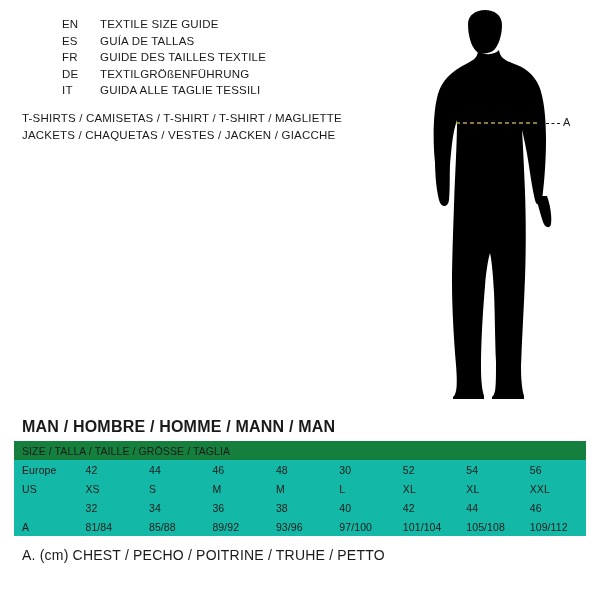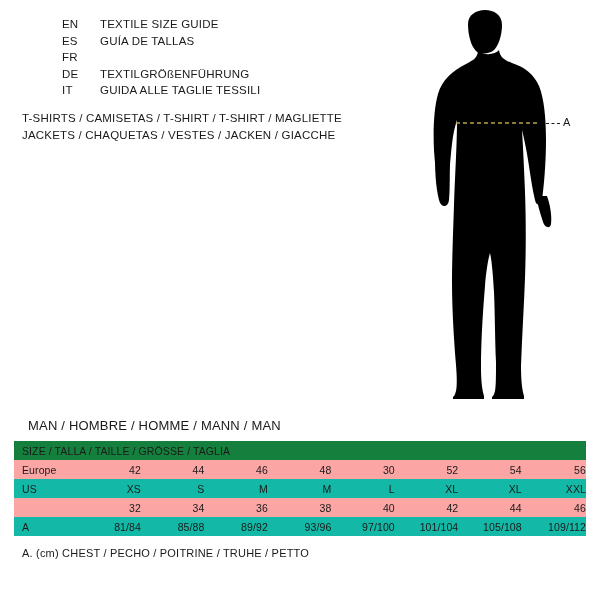--- a/index.html
+++ b/index.html
@@ -81,24 +81,24 @@
     left: 146px;
     top: 113px;
     width: 14px;
     height: 0;
     border-top: 1px dashed #1a1a1a;
   }
 
   
   .man-title {
     position: absolute;
-    left: 28px;
+    left: 22px;
     top: 418px;
-    font-size: 13px;
-    font-weight: normal;
+    font-size: 16px;
+    font-weight: bold;
     letter-spacing: 0.2px;
   }
   .table-wrap {
     position: absolute;
     left: 14px;
     top: 441px;
     width: 572px;
   }
   table.size-table {
     border-collapse: collapse;
@@ -112,52 +112,53 @@
     vertical-align: middle;
     letter-spacing: 0.1px;
     white-space: nowrap;
   }
   .row-head td {
     background: #15803d;
     font-size: 10.5px;
     color: #1a1a1a;
   }
   .row-grey td {
-    background: #fca5a5;
+    background: #14b8a6;
   }
   .row-white td {
     background: #14b8a6;
   }
   .col-label { width: 90px; }
-  .col-v { width: 68px; text-align: right; }
+  .col-v { width: 68px; }
 
   .footnote {
     position: absolute;
     left: 22px;
     top: 547px;
-    font-size: 11px;
+    font-size: 14px;
     letter-spacing: 0.2px;
   }
 </style>
 </head>
 <body>
 
 <div class="page">
 
   <div class="lang-block">
     <div class="lang-row">
       <div class="lang-code">EN</div>
       <div class="lang-text">TEXTILE SIZE GUIDE</div>
     </div>
     <div class="lang-row">
       <div class="lang-code">ES</div>
       <div class="lang-text">GUÍA DE TALLAS</div>
     </div>
     <div class="lang-row">
       <div class="lang-code">FR</div>
+      <div class="lang-text">GUIDE DES TAILLES TEXTILE</div>
     </div>
     <div class="lang-row">
       <div class="lang-code">DE</div>
       <div class="lang-text">TEXTILGRÖßENFÜHRUNG</div>
     </div>
     <div class="lang-row">
       <div class="lang-code">IT</div>
       <div class="lang-text">GUIDA ALLE TAGLIE TESSILI</div>
     </div>
   </div>

